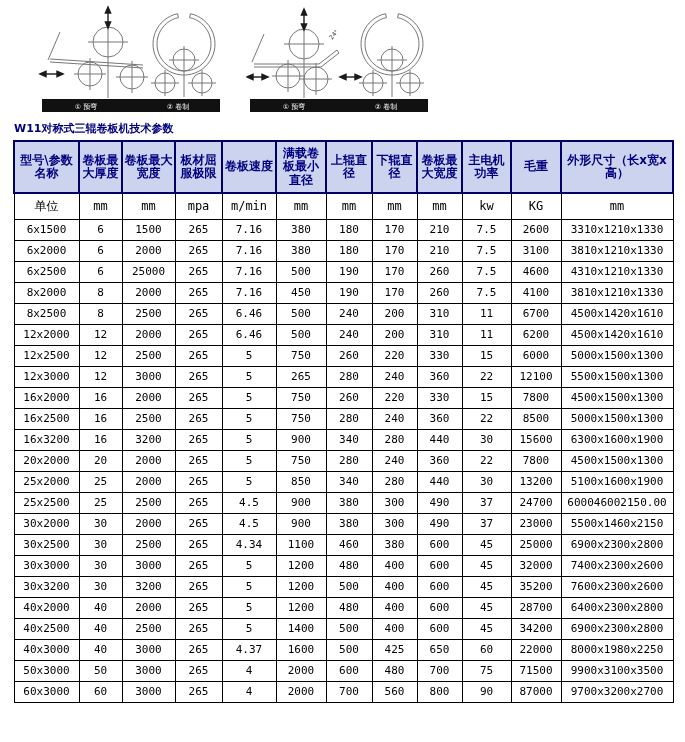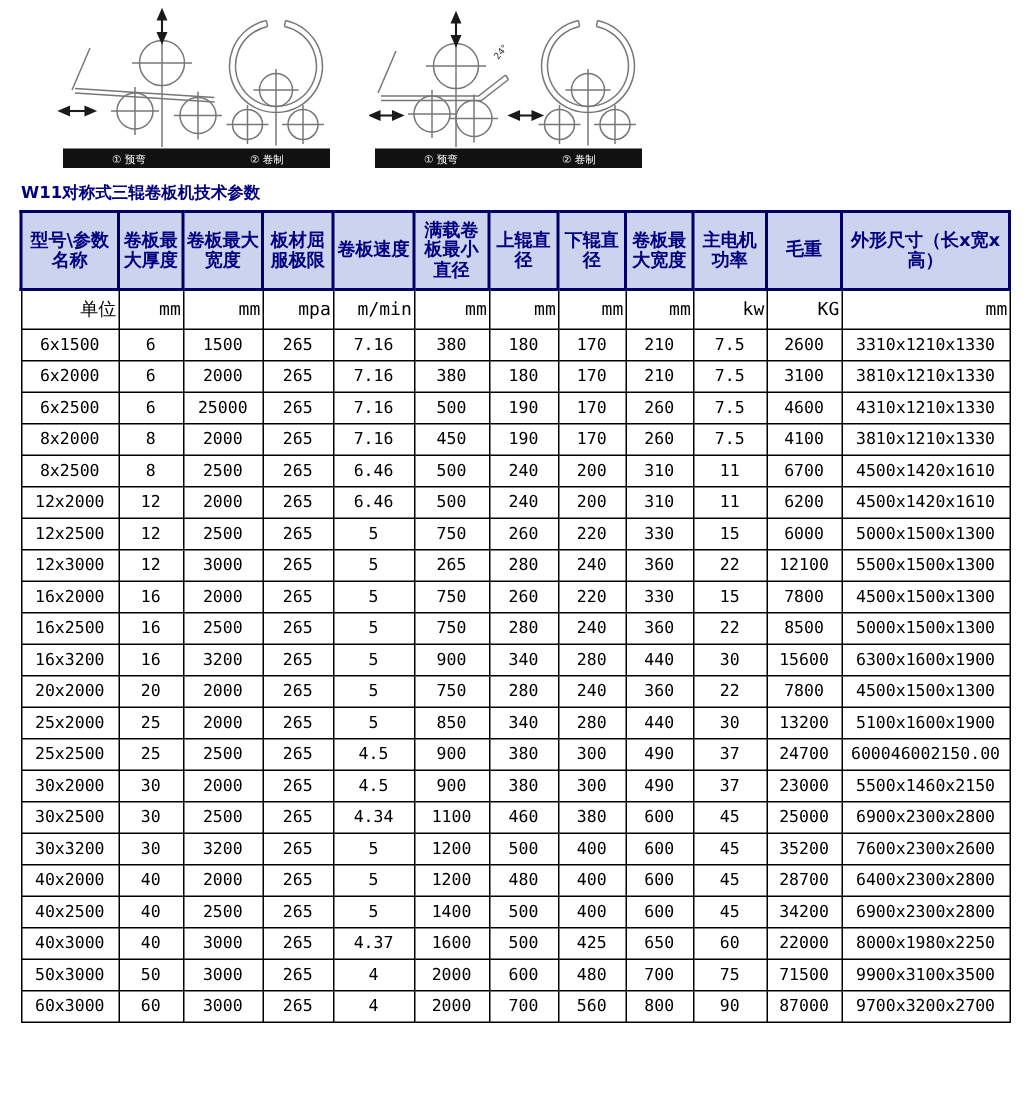--- a/index.html
+++ b/index.html
@@ -41,21 +41,21 @@
   }
   table.spec td{
     background:#ffffff;
     border:1px solid var(--body-border);
     font-family:"DejaVu Sans Mono","Liberation Mono",monospace;
     font-size:11px;color:#000;line-height:1;
     padding:0 1px;white-space:nowrap;overflow:hidden;
     vertical-align:middle;
   }
   tr.units-row{height:26px;}
-  tr.units-row td{font-size:12px;text-align:right;}
+  tr.units-row td{font-size:12px;}
   tr.data-row{height:21px;}
 </style>
 </head>
 <body>
 
 <div class="page">
 
   <svg id="diagram-group-1" class="diagram-svg" width="188" height="110" viewBox="0 0 188 110">
     <g stroke="var(--draw-line)" fill="none" stroke-width="1">
 
@@ -432,20 +432,34 @@
           <td>4.34</td>
           <td>1100</td>
           <td>460</td>
           <td>380</td>
           <td>600</td>
           <td>45</td>
           <td>25000</td>
           <td>6900x2300x2800</td>
         </tr>
         <tr class="data-row">
+          <td>30x3000</td>
+          <td>30</td>
+          <td>3000</td>
+          <td>265</td>
+          <td>5</td>
+          <td>1200</td>
+          <td>480</td>
+          <td>400</td>
+          <td>600</td>
+          <td>45</td>
+          <td>32000</td>
+          <td>7400x2300x2600</td>
+        </tr>
+        <tr class="data-row">
           <td>30x3200</td>
           <td>30</td>
           <td>3200</td>
           <td>265</td>
           <td>5</td>
           <td>1200</td>
           <td>500</td>
           <td>400</td>
           <td>600</td>
           <td>45</td>

